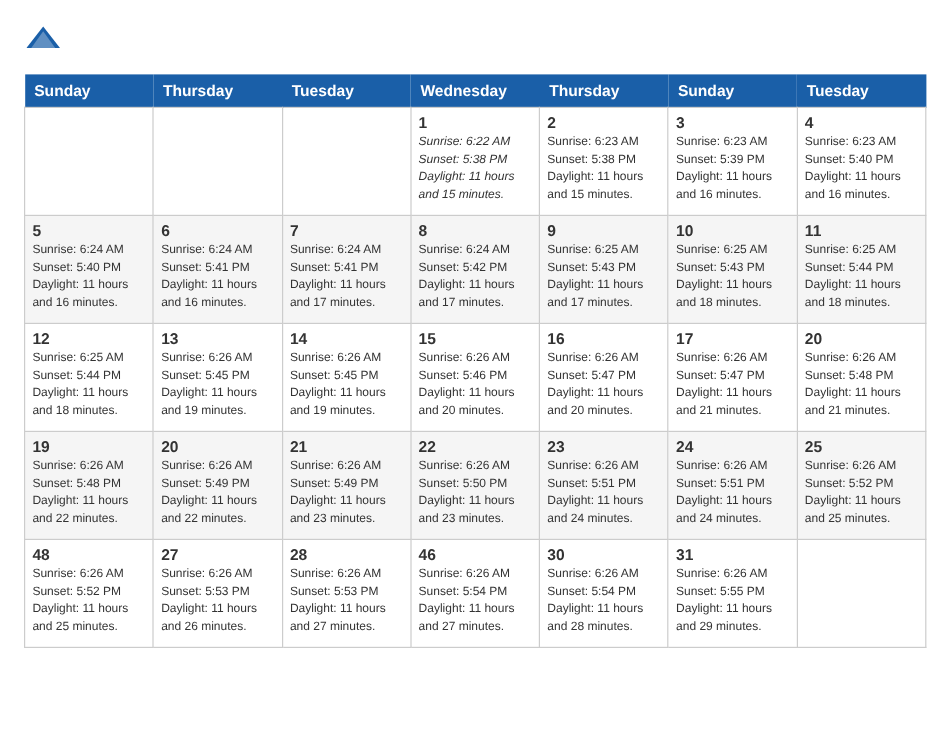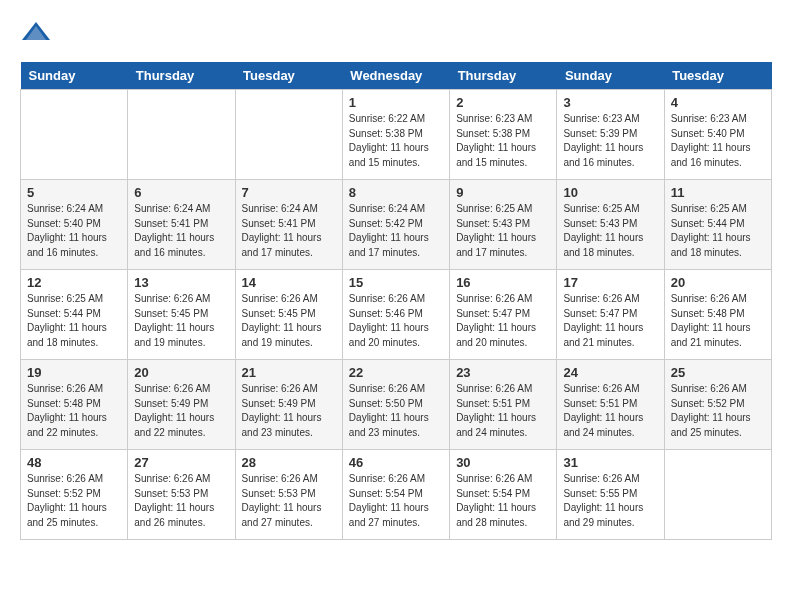--- a/index.html
+++ b/index.html
@@ -126,21 +126,21 @@
         <th>Tuesday</th>
       </tr>
   </thead>
   <tbody id="calendar-body">
   <tr>
         <td class="empty-cell"></td>
         <td class="empty-cell"></td>
         <td class="empty-cell"></td>
         <td>
           <span class="day-num">1</span>
-          <div class="day-info" style="white-space: pre-line;">Sunrise: 6:22 AM
+          <div class="day-info" style="white-space: pre-line; font-style: italic;">Sunrise: 6:22 AM
 Sunset: 5:38 PM
 Daylight: 11 hours
 and 15 minutes.</div>
         </td>
         <td>
           <span class="day-num">2</span>
           <div class="day-info" style="white-space: pre-line;">Sunrise: 6:23 AM
 Sunset: 5:38 PM
 Daylight: 11 hours
 and 15 minutes.</div>

